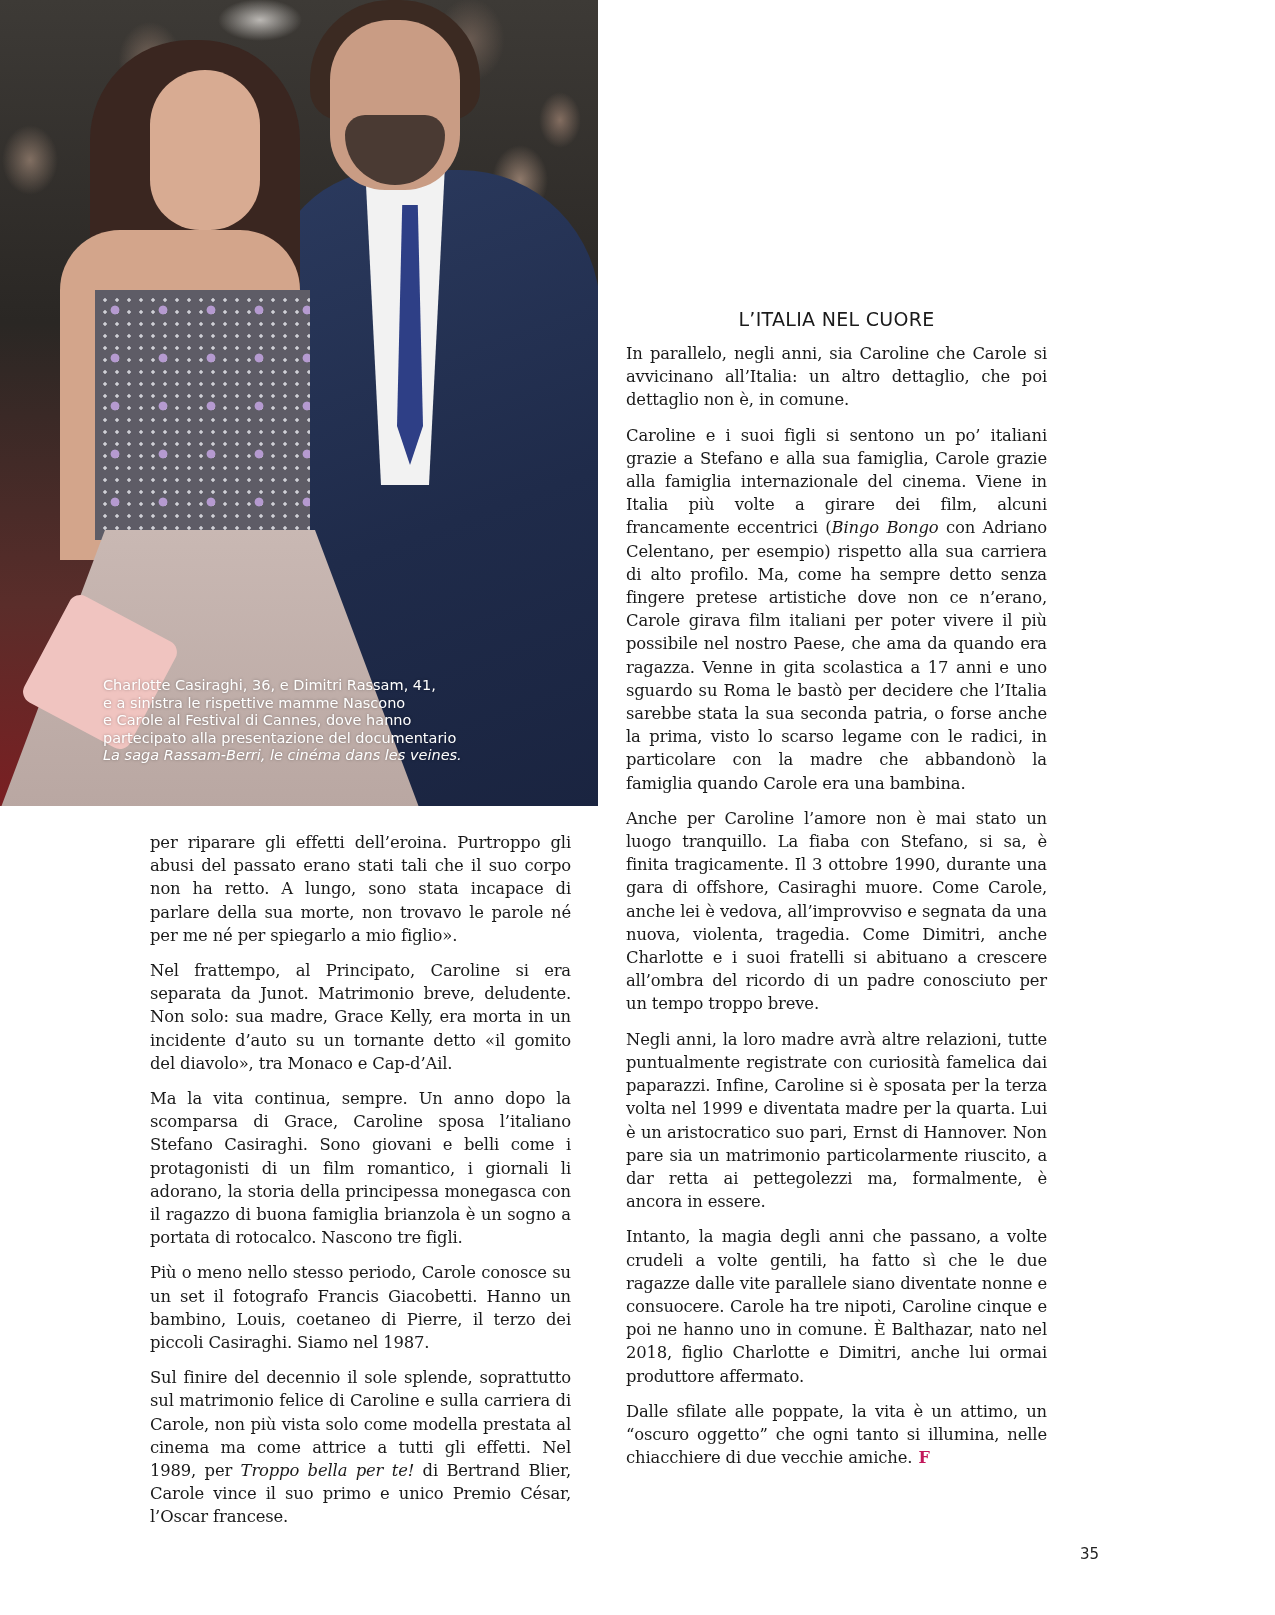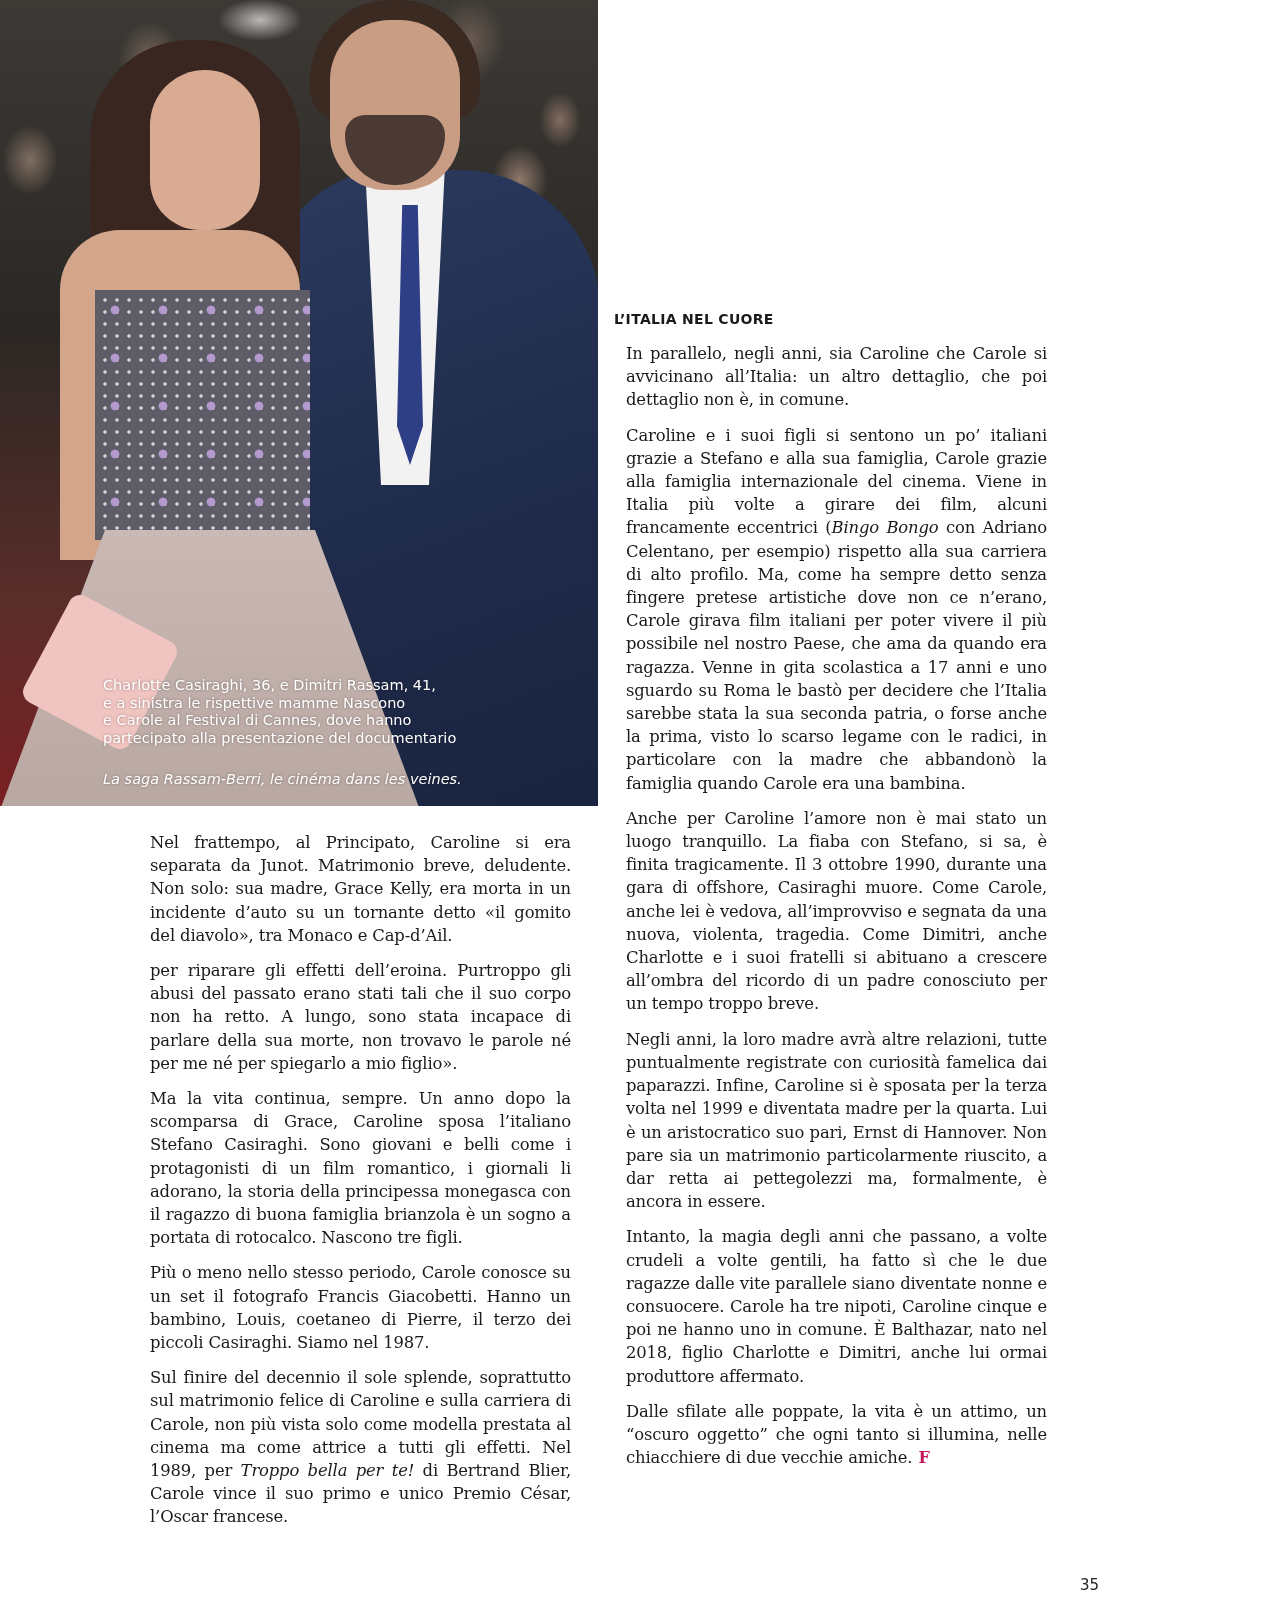--- a/index.html
+++ b/index.html
@@ -33,30 +33,30 @@
   .photo .woman-dress { position:absolute; left:95px; top:290px; width:215px; height:250px;
     background:
       radial-gradient(circle 8px at 20px 20px,#b59ad0 50%,transparent 60%),
       radial-gradient(circle 3px at 10px 10px,#d0d0d6 50%,transparent 60%),
       #5e5c66; background-size:48px 48px, 12px 12px, auto; }
   .photo .woman-skirt { position:absolute; left:0px; top:530px; width:420px; height:280px; background:linear-gradient(180deg,#c9b8b3,#b9a7a2);
     clip-path:polygon(25% 0,75% 0,100% 100%,0 100%); }
   .photo .clutch { position:absolute; left:40px; top:612px; width:120px; height:120px; background:#f0c4c0; transform:rotate(28deg); border-radius:12px; }
   .caption { position:absolute; right:75px; top:677px; width:420px; text-align:left; color:#ffffff;
     font-family:"DejaVu Sans", sans-serif; font-size:14.5px; line-height:17.5px; text-shadow:0 0 3px rgba(0,0,0,.35); }
-  .caption em { font-style:italic; display:block;margin-top:24px; }
+  .caption em { font-style:italic; display:block; }
 
   
   .col { position:absolute; width:445px; font-size:16.4px; line-height:23.2px; text-align:justify; letter-spacing:-0.15px; }
   .col p { margin:12px; }
   .col-left { left:138px; top:819px; }
   .col-right { left:614px; top:308px; }
-  .section-head { font-family:"DejaVu Sans", sans-serif; font-weight:bold; font-size:14px; letter-spacing:0.3px; margin:0 0 3px 0; line-height:22px; text-align:left; }
+  .section-head { font-family:"DejaVu Sans", sans-serif; font-weight:normal; font-size:19px; letter-spacing:0.3px; margin:0 0 3px 0; line-height:22px; text-align:center; }
   .endmark { color:#c2185b; font-weight:bold; margin-left:6px; font-size:16px; }
-  .page-num { position:absolute; left:1080px; top:1545px; font-family:"DejaVu Sans", sans-serif; font-size:15px; color:#222;margin-top:31px; }
+  .page-num { position:absolute; left:1080px; top:1545px; font-family:"DejaVu Sans", sans-serif; font-size:15px; color:#222; }
 </style>
 </head>
 <body>
 
 <div class="photo">
   <div class="crowd"></div>
   <div class="man-suit"></div>
   <div class="man-shirt"></div>
   <div class="man-tie"></div>
   <div class="man-hair"></div>
@@ -72,22 +72,22 @@
   <div class="caption">
     <div>Charlotte Casiraghi, 36, e Dimitri Rassam, 41,</div>
     <div>e a sinistra le rispettive mamme Nascono</div>
     <div>e Carole al Festival di Cannes, dove hanno</div>
     <div>partecipato alla presentazione del documentario</div>
     <em>La saga Rassam-Berri, le cinéma dans les veines.</em>
   </div>
 </div>
 
 <div class="col col-left">
+  <p>per riparare gli effetti dell’eroina. Purtroppo gli abusi del passato erano stati tali che il suo corpo non ha retto. A lungo, sono stata incapace di parlare della sua morte, non trovavo le parole né per me né per spiegarlo a mio figlio».</p>
   <p>Nel frattempo, al Principato, Caroline si era separata da Junot. Matrimonio breve, deludente. Non solo: sua madre, Grace Kelly, era morta in un incidente d’auto su un tornante detto «il gomito del diavolo», tra Monaco e Cap-d’Ail.</p>
-  <p>per riparare gli effetti dell’eroina. Purtroppo gli abusi del passato erano stati tali che il suo corpo non ha retto. A lungo, sono stata incapace di parlare della sua morte, non trovavo le parole né per me né per spiegarlo a mio figlio».</p>
   <p>Ma la vita continua, sempre. Un anno dopo la scomparsa di Grace, Caroline sposa l’italiano Stefano Casiraghi. Sono giovani e belli come i protagonisti di un film romantico, i giornali li adorano, la storia della principessa monegasca con il ragazzo di buona famiglia brianzola è un sogno a portata di rotocalco. Nascono tre figli.</p>
   <p>Più o meno nello stesso periodo, Carole conosce su un set il fotografo Francis Giacobetti. Hanno un bambino, Louis, coetaneo di Pierre, il terzo dei piccoli Casiraghi. Siamo nel 1987.</p>
   <p><span>Sul finire del decennio il sole splende, soprattutto sul matrimonio felice di Caroline e sulla carriera di Carole, non più vista solo come modella prestata al cinema ma come attrice a tutti gli effetti. Nel 1989, per </span><em>Troppo bella per te!</em><span> di Bertrand Blier, Carole vince il suo primo e unico Premio César, l’Oscar francese.</span></p>
 </div>
 
 <div class="col col-right">
   <h2 class="section-head">L’ITALIA NEL CUORE</h2>
   <p>In parallelo, negli anni, sia Caroline che Carole si avvicinano all’Italia: un altro dettaglio, che poi dettaglio non è, in comune.</p>
   <p><span>Caroline e i suoi figli si sentono un po’ italiani grazie a Stefano e alla sua famiglia, Carole grazie alla famiglia internazionale del cinema. Viene in Italia più volte a girare dei film, alcuni francamente eccentrici (</span><em>Bingo Bongo</em><span> con Adriano Celentano, per esempio) rispetto alla sua carriera di alto profilo. Ma, come ha sempre detto senza fingere pretese artistiche dove non ce n’erano, Carole girava film italiani per poter vivere il più possibile nel nostro Paese, che ama da quando era ragazza. Venne in gita scolastica a 17 anni e uno sguardo su Roma le bastò per decidere che l’Italia sarebbe stata la sua seconda patria, o forse anche la prima, visto lo scarso legame con le radici, in particolare con la madre che abbandonò la famiglia quando Carole era una bambina.</span></p>
   <p>Anche per Caroline l’amore non è mai stato un luogo tranquillo. La fiaba con Stefano, si sa, è finita tragicamente. Il 3 ottobre 1990, durante una gara di offshore, Casiraghi muore. Come Carole, anche lei è vedova, all’improvviso e segnata da una nuova, violenta, tragedia. Come Dimitri, anche Charlotte e i suoi fratelli si abituano a crescere all’ombra del ricordo di un padre conosciuto per un tempo troppo breve.</p>

